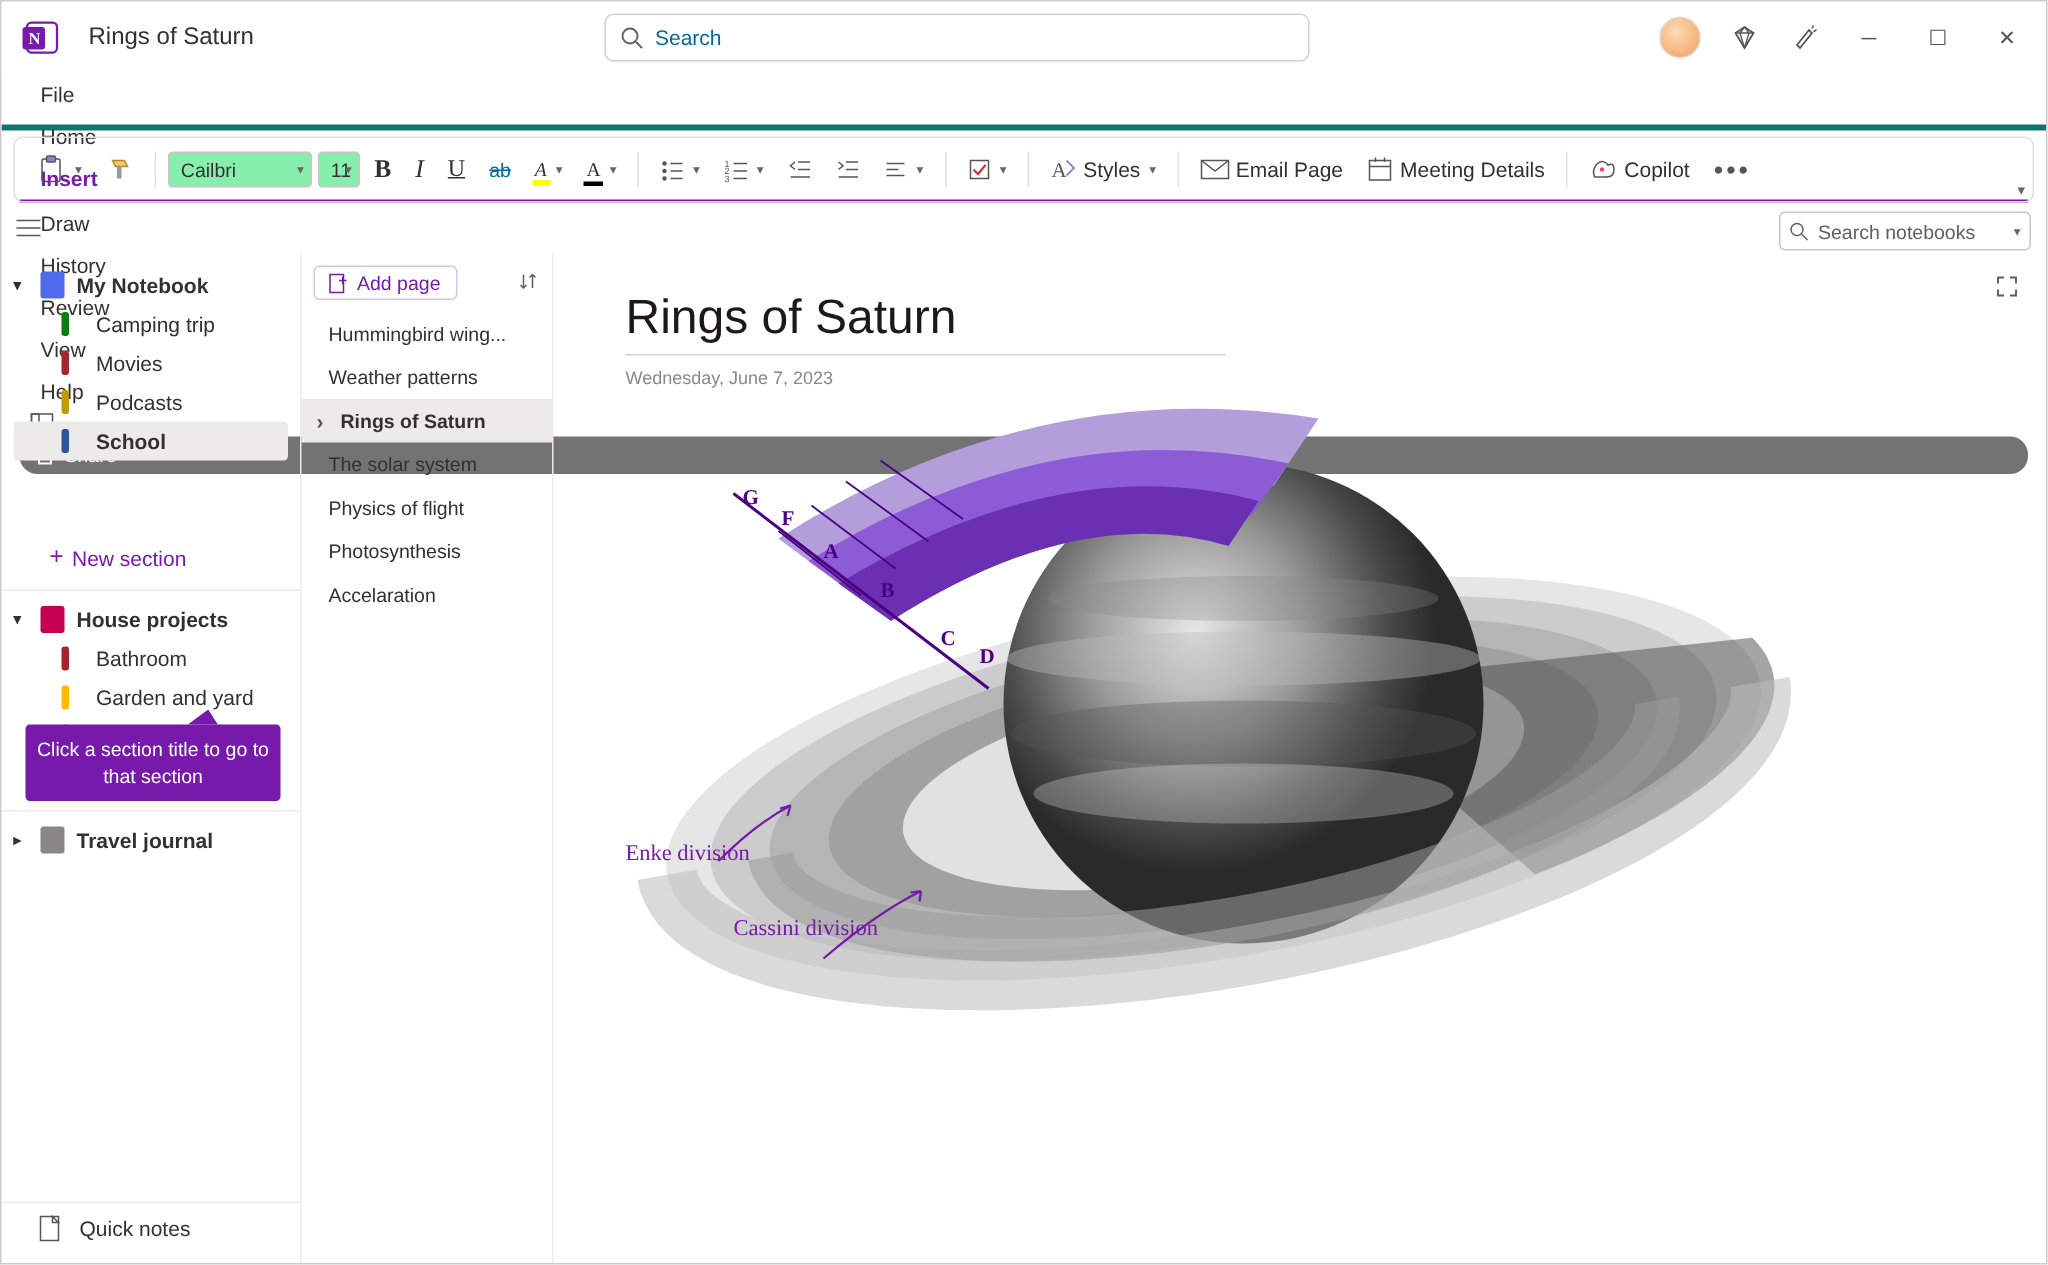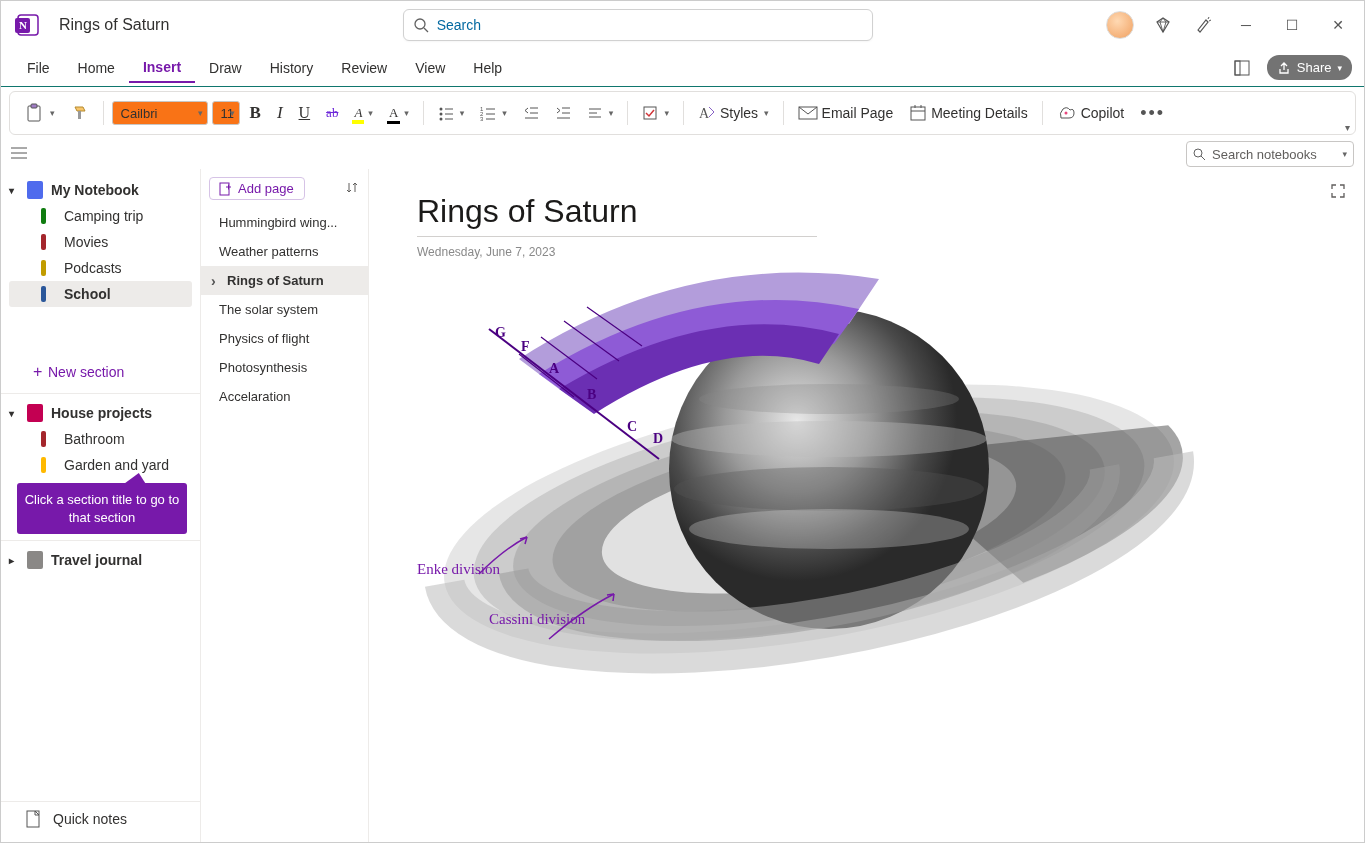--- a/index.html
+++ b/index.html
@@ -12,40 +12,40 @@
 .search-wrap { flex: 1; display:flex; justify-content:center; }
 .searchbox { width: 470px; height: 32px; border: 1px solid #d1d1d1; border-radius: 6px; display: flex; align-items: center; padding: 0 10px; color: #605e5c; background:#fff; box-shadow: 0 1px 2px rgba(0,0,0,.04);}
 .searchbox .mag { margin-right: 8px; display:flex; }
 .searchbox .ph { font-size: 14px; color:#0369a1; }
 .tbar-right { display:flex; align-items:center; gap: 18px; padding-right: 4px; }
 .avatar { width: 28px; height: 28px; border-radius: 50%; background: radial-gradient(circle at 40% 35%, #ffd9b3, #f0a060); border:1px solid #ddd;}
 .win-btn { width: 28px; text-align:center; color:#555; font-size:14px; }
 .icon-btn { width:22px; display:flex; align-items:center; justify-content:center; color:#555; }
 
 
-.ribbon-tabs { display:flex; align-items:center; height: 38px; padding: 0 12px; border-bottom:1px solid #0f766e; font-size:14px; }
+.ribbon-tabs { display:flex; height: 38px; padding: 0 12px; border-bottom:4px solid #0f766e; font-size:14px;flex-direction:column; }
 .ribbon-tabs .tab { padding: 6px 14px; color:#323130; cursor:pointer; }
 .ribbon-tabs .tab.active { color:#7719aa; border-bottom: 2px solid #7719aa; font-weight:600; }
 .ribbon-spacer { flex:1; }
 .fullscreen-btn { width:30px; display:flex; align-items:center; justify-content:center; color:#555; margin-right:10px;}
 .share-btn { background:#737373; color:#fff; border-radius:12px; padding: 5px 10px; display:flex; align-items:center; gap:6px; font-size:13px;}
 
 
 .toolbar { display:flex; align-items:center; height: 44px; padding: 4px 8px; gap:4px; border:1px solid #e1dfdd; border-radius:6px; margin: 4px 8px 4px 8px; font-size:13px;}
 .tbtn { display:flex; align-items:center; gap:4px; padding: 4px 6px; border-radius:4px; color:#323130; }
 .tbtn svg { display:block; }
 .divider { width:1px; height:24px; background:#e1dfdd; margin: 0 4px; }
-.font-box { border:1px solid #c8c6c4; border-radius:3px; padding:0 18px 0 8px; height:24px; display:flex;align-items:center; font-size:13px; position:relative; background:#f97316;}
+.font-box { border:1px solid #c8c6c4; border-radius:3px; padding:0 18px 0 8px; height:24px; display:flex;align-items:center; font-size:13px; position:relative; background:#86efac;}
 .font-box::after{content:"▾"; position:absolute; right:4px; font-size:9px; color:#666;}
 .size-box { width:24px; }
 .font-box.name { width:96px; }
 .bold { font-weight:700; font-family:"Times New Roman",serif; font-size:17px;}
 .italic { font-style:italic; font-family:"Times New Roman",serif; font-size:17px;}
 .under { text-decoration:underline; font-family:"Times New Roman",serif; font-size:16px;}
-.strike { text-decoration:line-through; color:#6d28d9;font-family:Liberation Serif, serif; }
+.strike { text-decoration:line-through; color:#0369a1; }
 .hl-a { position:relative; font-style:italic; font-family:"Times New Roman",serif;}
 .hl-a::after{content:""; position:absolute; left:-2px; right:-2px; bottom:-3px; height:4px; background:#ffff00;}
 .fc-a { position:relative; font-family:"Times New Roman",serif;}
 .fc-a::after{content:""; position:absolute; left:-2px; right:-2px; bottom:-3px; height:3px; background:#000;}
 .chev { font-size:9px; color:#666; margin-left:2px;}
 .tool-text { font-size:14px; }
 .dots { font-size:18px; letter-spacing:2px; color:#555;}
 .tb-expand { position:absolute; right:14px; bottom:2px; font-size:10px; color:#666;}
 .toolbar-wrap{position:relative;}
 

